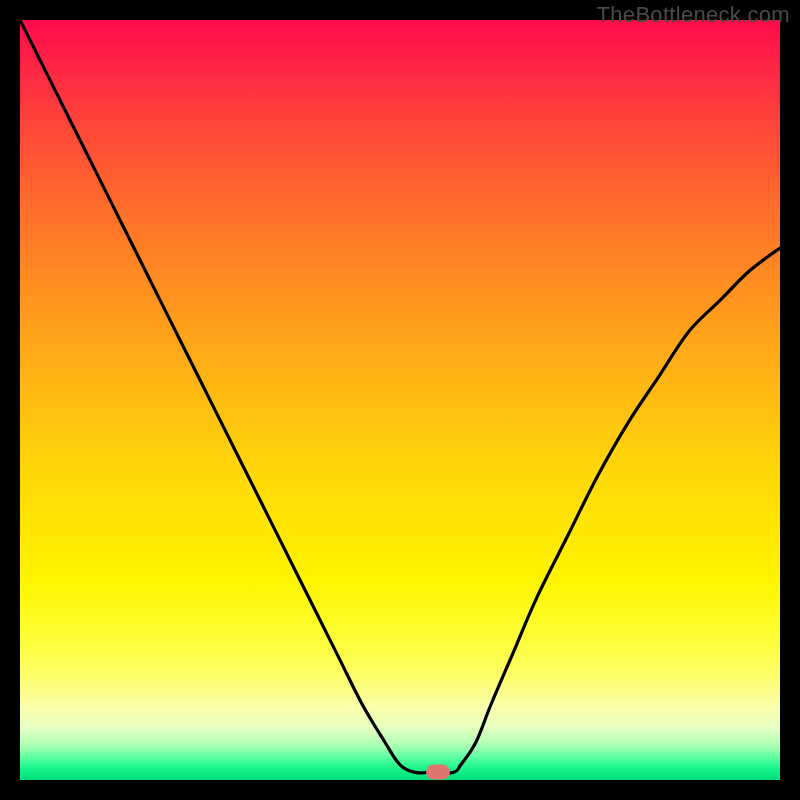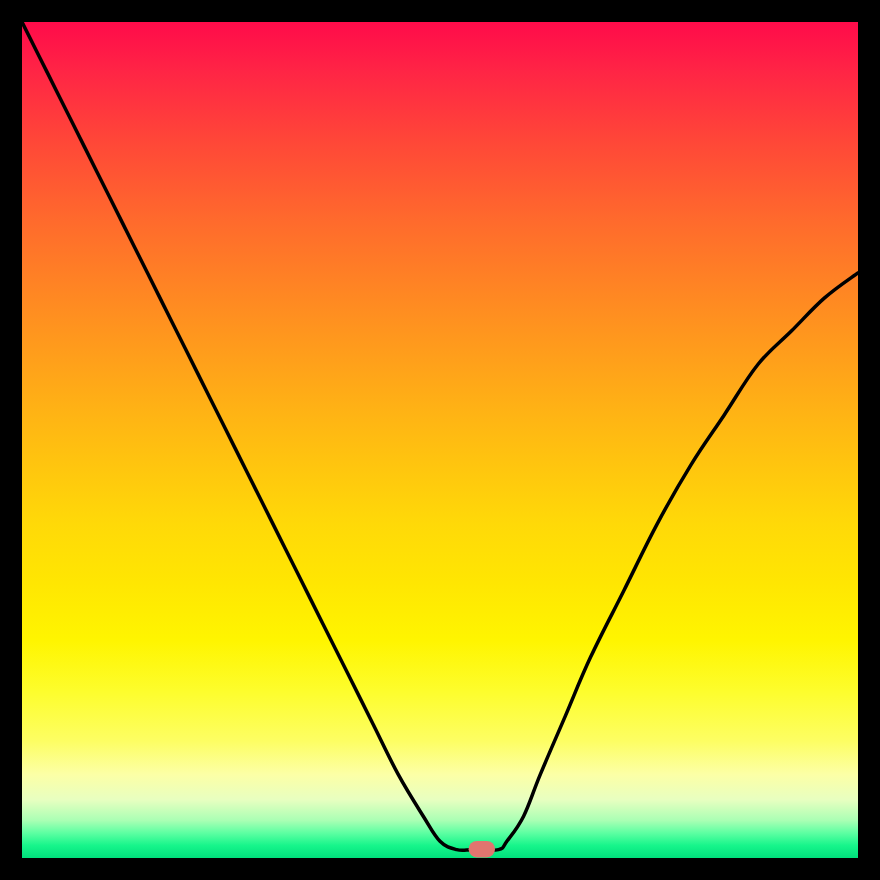--- a/index.html
+++ b/index.html
@@ -76,20 +76,21 @@
     background: #e0756f;
     border-radius: 8px;
     transform: translate(-50%, -50%);
   }
 </style>
 </head>
 <body>
 
 <div class="frame">
 
+  <div class="watermark">TheBottleneck.com</div>
 
   <div class="plot-area">
     <div class="gradient-bg"></div>
 
     <svg class="curve-svg" viewBox="0 0 760 760" preserveAspectRatio="none">
       <path id="curve-path" d="M 0 0 C 4.104 8.208000000000004, 14.592 29.184000000000015, 22.8 45.60000000000002 C 31.008000000000003 62.016000000000034, 37.392 74.78400000000003, 45.6 91.20000000000005 C 53.808 107.61600000000006, 60.19199999999999 120.38400000000009, 68.39999999999999 136.80000000000007 C 76.60799999999999 153.21600000000007, 82.992 165.98399999999998, 91.2 182.39999999999998 C 99.408 198.81599999999997, 105.792 211.584, 114 228 C 122.208 244.416, 128.59199999999998 257.18399999999997, 136.79999999999998 273.59999999999997 C 145.00799999999998 290.01599999999996, 151.392 302.78400000000005, 159.6 319.20000000000005 C 167.808 335.61600000000004, 174.192 348.384, 182.4 364.8 C 190.608 381.216, 196.99200000000002 393.984, 205.20000000000002 410.4 C 213.40800000000002 426.816, 219.792 439.584, 228 456 C 236.208 472.416, 242.592 485.18399999999997, 250.8 501.59999999999997 C 259.008 518.016, 265.39199999999994 530.7840000000001, 273.59999999999997 547.2 C 281.808 563.616, 288.192 576.384, 296.40000000000003 592.8 C 304.60800000000006 609.2159999999999, 310.992 621.9839999999999, 319.2 638.4 C 327.40799999999996 654.816, 333.792 668.952, 342 684 C 350.208 699.048, 357.96000000000004 711.056, 364.8 722 C 371.64 732.944, 374.528 739.328, 380 744.8 C 385.472 750.2719999999999, 389.728 751.0319999999999, 395.2 752.4 C 400.67199999999997 753.768, 403.56000000000006 752.4, 410.40000000000003 752.4 C 417.24 752.4, 427.728 753.768, 433.2 752.4 C 438.67199999999997 751.0319999999999, 436.69599999999997 750.2719999999999, 440.79999999999995 744.8 C 444.90399999999994 739.328, 450.528 732.944, 456 722 C 461.472 711.056, 464.36 700.416, 471.2 684 C 478.03999999999996 667.584, 485.792 649.952, 494 630.8 C 502.208 611.6479999999999, 507.2240000000001 598.12, 516.8000000000001 577.6 C 526.3760000000001 557.08, 536.256 538.688, 547.1999999999999 516.8 C 558.1439999999999 494.912, 566.6560000000001 476.52, 577.6 456 C 588.544 435.48, 597.056 420.584, 608 402.8 C 618.944 385.016, 627.456 373.616, 638.4 357.2 C 649.3439999999999 340.784, 657.856 325.28000000000003, 668.8 311.6 C 679.7439999999999 297.92, 688.2560000000001 292.144, 699.2 281.2 C 710.144 270.256, 718.6560000000001 260.376, 729.6 250.79999999999995 C 740.544 241.22399999999996, 754.528 232.10399999999998, 760 228" fill="none" stroke="#000" stroke-width="3.2" stroke-linejoin="round" stroke-linecap="round"></path>
     </svg>
 
     <div class="marker" id="marker" style="left: 418px; top: 752.4px; background: rgb(224, 117, 111);"></div>
   </div>

